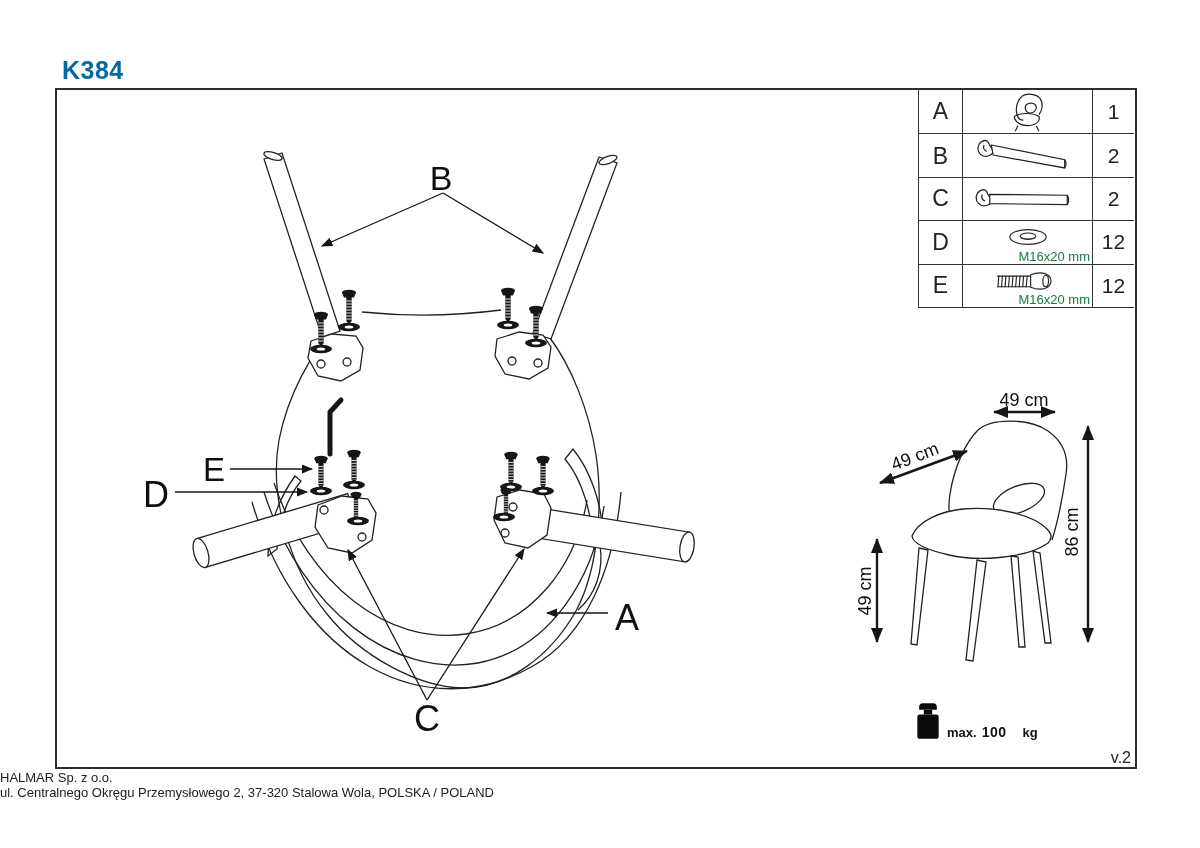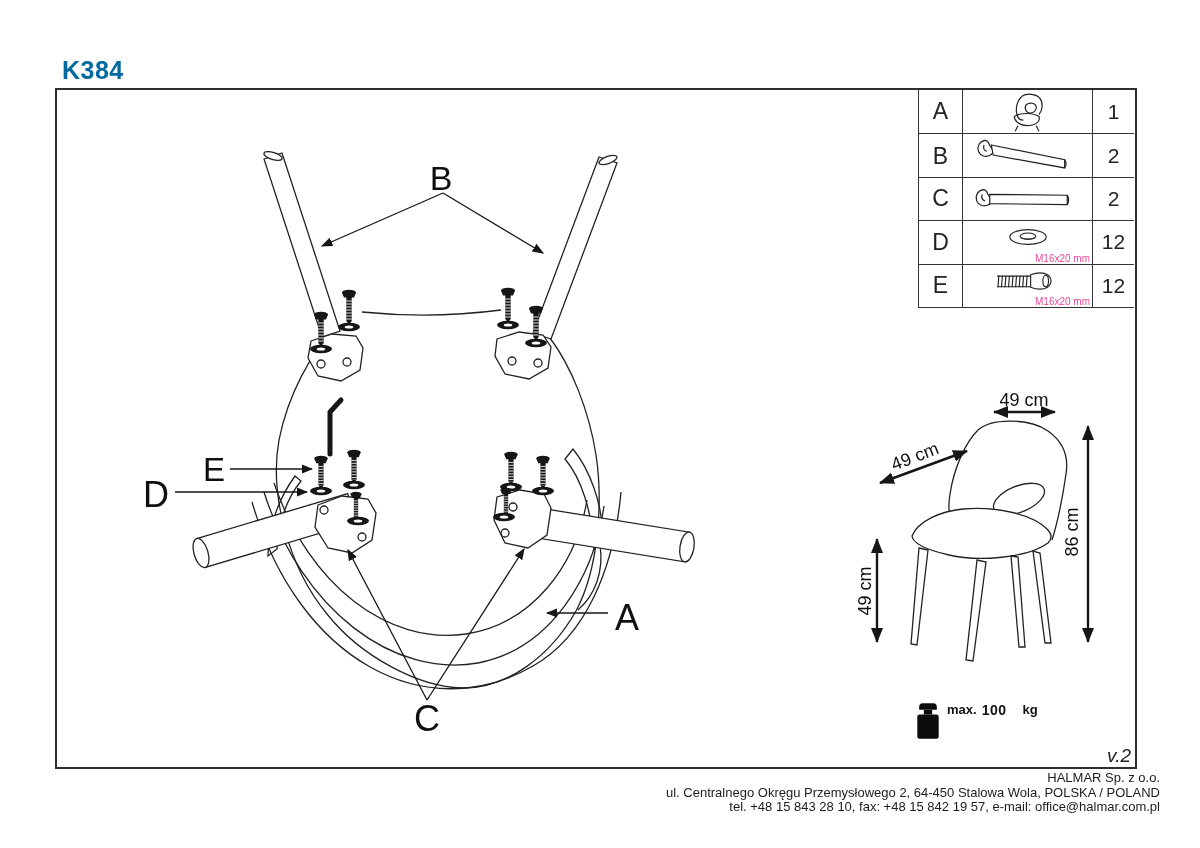--- a/index.html
+++ b/index.html
@@ -22,31 +22,31 @@
     display:grid;grid-template-rows:repeat(5,1fr);
     border-left:1.5px solid #333;border-bottom:1.5px solid #333;background:#fff;
   }
   .prow{display:grid;grid-template-columns:43px 1fr 41px;min-height:0;}
   .prow + .prow{border-top:1.5px solid #333;}
   .pl,.pq{display:flex;align-items:center;justify-content:center;font-size:23px;color:#222;}
   .pq{font-size:21px;}
   .pc{border-left:1.5px solid #333;border-right:1.5px solid #333;position:relative;
       display:flex;align-items:center;justify-content:center;min-width:0;}
   .pc svg{display:block;}
-  .cap{position:absolute;right:2px;bottom:0px;font-size:10px;color:#ec4899;white-space:nowrap;}
+  .cap{position:absolute;right:2px;bottom:0px;font-size:13px;color:#15803d;white-space:nowrap;}
   .pc.withcap svg{margin-bottom:10px;}
   
-  .weight{position:absolute;left:858px;top:612px;display:flex;align-items:flex-start;}
+  .weight{position:absolute;left:858px;top:612px;display:flex;align-items:flex-end;}
   .weight svg{display:block;margin-right:6px;}
   .wmax{font-size:13px;font-weight:bold;margin-right:5px;}
   .wval{font-size:14px;font-weight:bold;letter-spacing:0.5px;}
   .wunit{font-size:13px;font-weight:bold;margin-left:16px;}
-  .version{position:absolute;right:4px;bottom:0px;font-size:19px;color:#222;font-style:italic;}
+  .version{position:absolute;right:4px;bottom:0px;font-size:16px;color:#222;}
   
-  .footer{position:absolute;left:0;top:771px;width:1160px;text-align:right;color:#1c1c1c;}
+  .footer{position:absolute;left:0;top:771px;width:1160px;text-align:left;color:#1c1c1c;}
   .footer div{font-size:13px;line-height:14.5px;}
   .ink{stroke:#222;fill:none;stroke-width:1.3;}
   .inkf{stroke:#222;fill:#fff;stroke-width:1.3;}
   .lead{stroke:#161616;fill:none;stroke-width:1.3;}
   .dim{stroke:#161616;fill:none;stroke-width:2.4;}
   .lbl{font-family:"Liberation Sans",sans-serif;fill:#0f0f0f;}
 </style>
 </head>
 <body>
 
@@ -268,15 +268,14 @@
     <span class="wmax">max.</span>
     <span class="wval">100</span>
     <span class="wunit">kg</span>
   </div>
 
   <div class="version">v.2</div>
 </div>
 
 <div class="footer">
   <div>HALMAR Sp. z o.o.</div>
-  <div>ul. Centralnego Okręgu Przemysłowego 2, 64-450 Stalowa Wola, POLSKA / POLAND</div>
-  <div>tel. +48 15 843 28 10, fax: +48 15 842 19 57, e-mail: office@halmar.com.pl</div>
+  <div>ul. Centralnego Okręgu Przemysłowego 2, 37-320 Stalowa Wola, POLSKA / POLAND</div>
 </div>
 
 </body></html>

